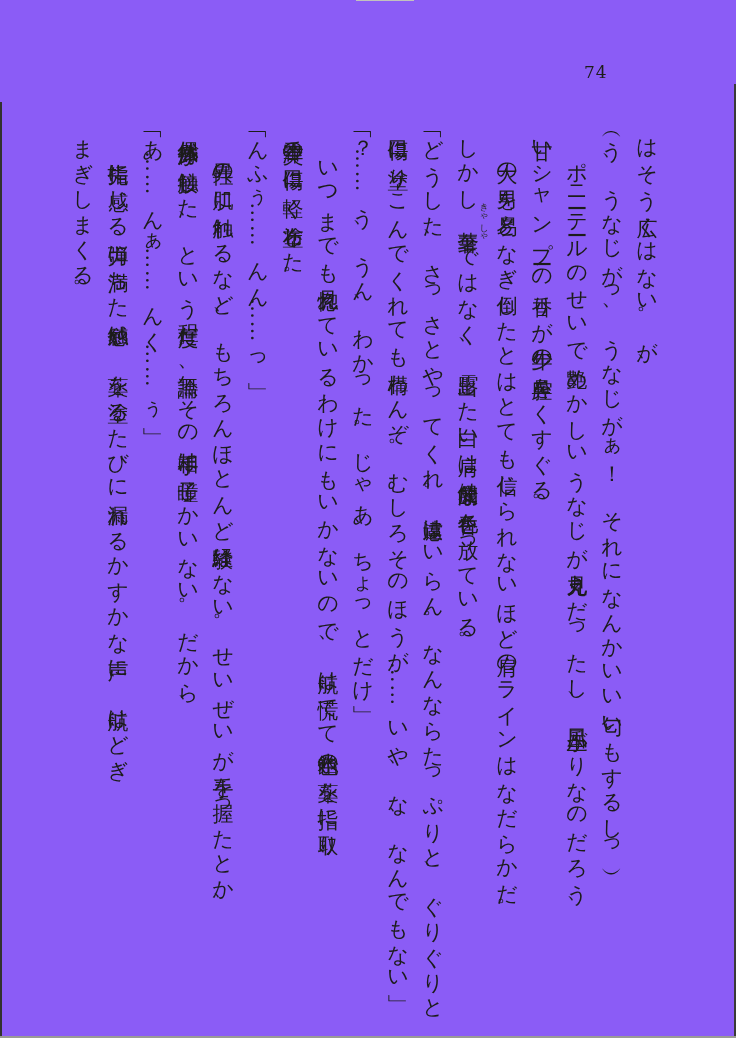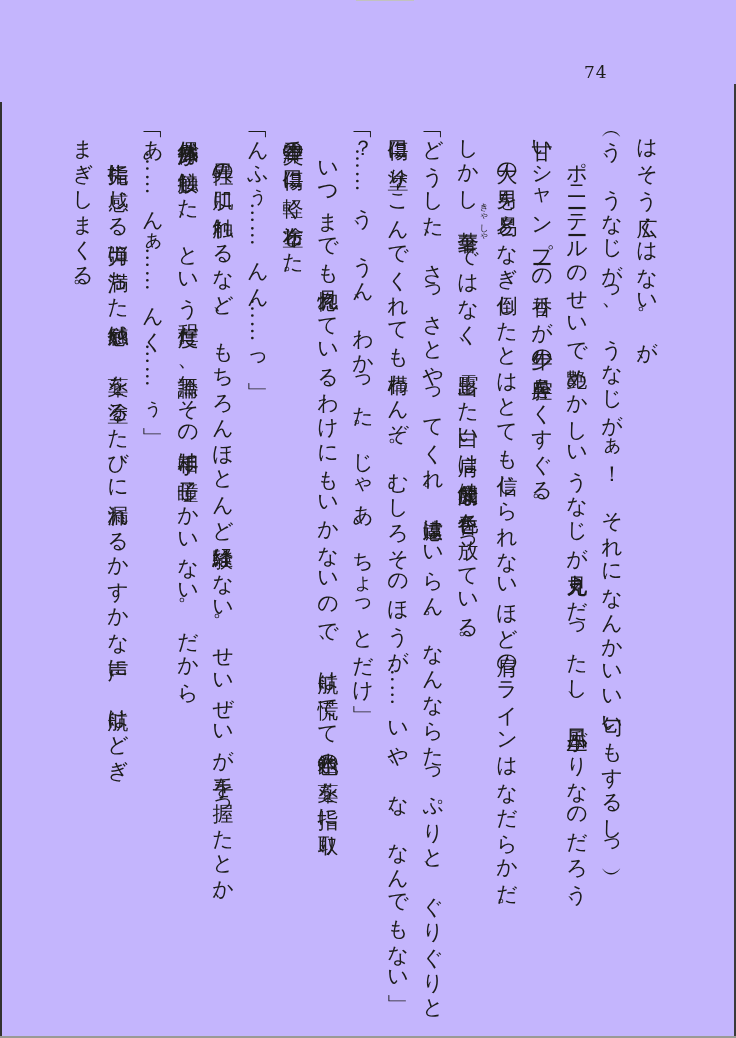--- a/index.html
+++ b/index.html
@@ -7,21 +7,21 @@
     width: 736px;
     height: 1038px;
     background: #fbfbfa;
     position: relative;
     overflow: hidden;
     font-family: "DejaVu Serif", "Liberation Serif", serif;
   }
   .page {
     position: absolute;
     inset: 0;
-    background: #c4b5fd;
+    background: #8b5cf6;
   }
   .page-number {
     position: absolute;
     top: 62px;
     left: 584px;
     font-size: 17px;
     color: #1d1d1b;
     letter-spacing: 1px;
   }
   .text-block {

